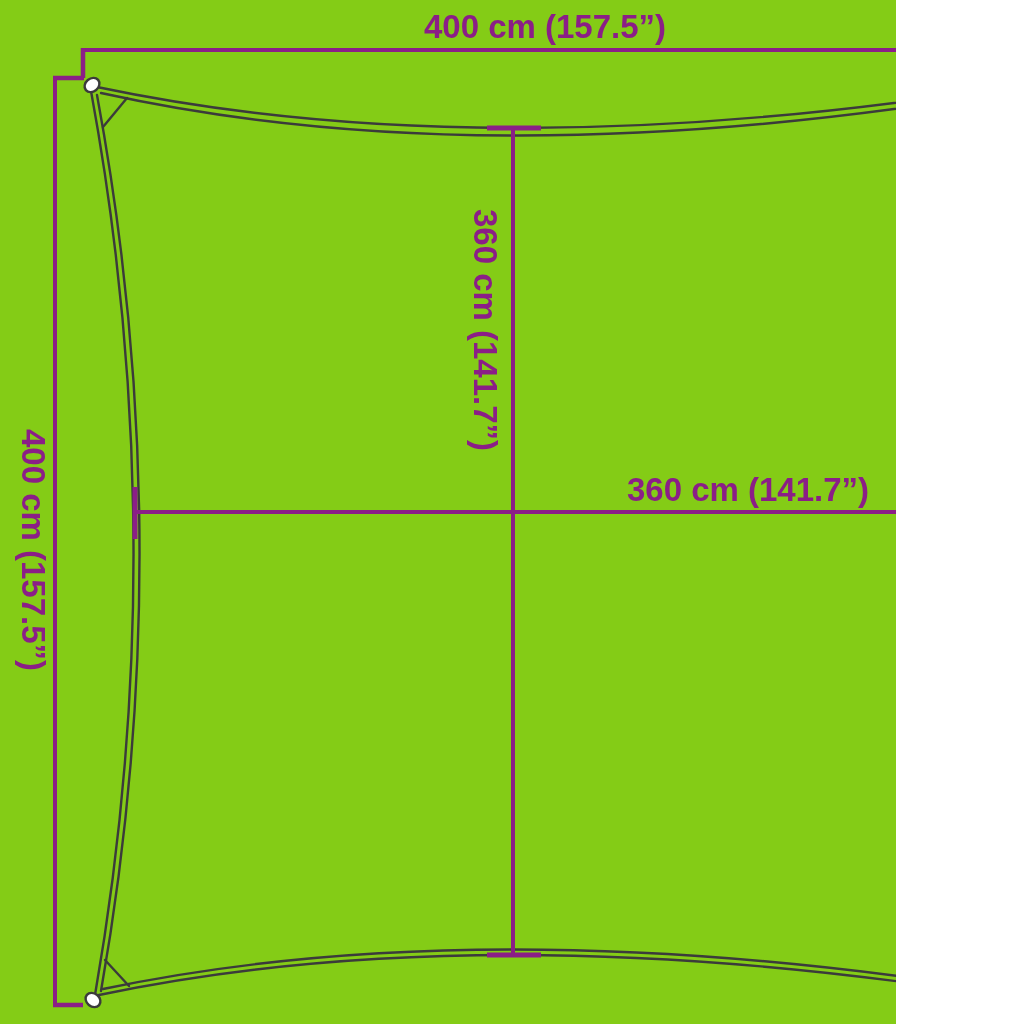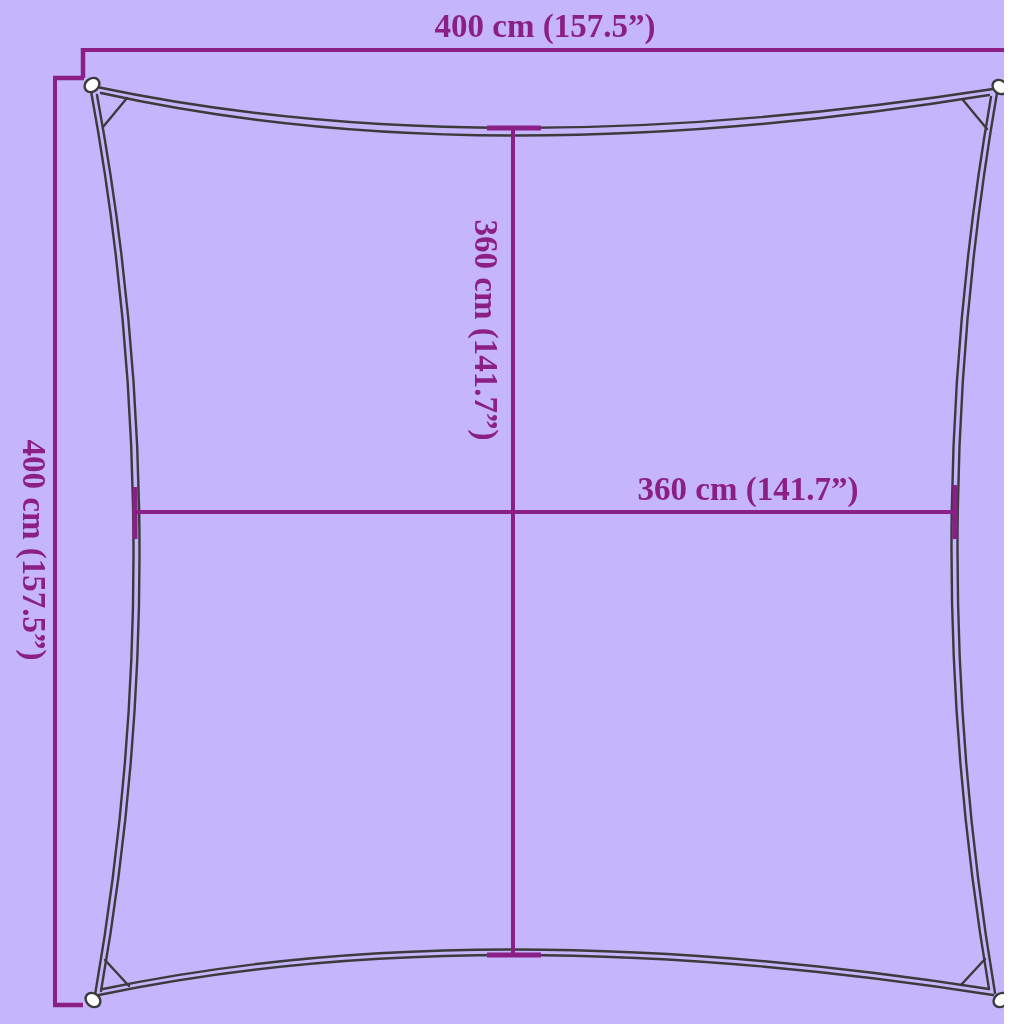--- a/index.html
+++ b/index.html
@@ -2,25 +2,25 @@
 <html><head>
 <meta charset="utf-8">
 <style>
   html, body {
     margin: 0;
     padding: 0;
     background: #ffffff;
   }
   .canvas {
     position: relative;
-    width: 1004px;
+    width: 896px;
     height: 1024px;
-    background: #c4b5fd;
+    background: #84cc16;
     overflow: hidden;
-    font-family: Liberation Serif, serif;
+    font-family: Liberation Sans, sans-serif;
   }
   .canvas svg {
     position: absolute;
     left: 0;
     top: 0;
   }
   .dim-label {
     position: absolute;
     color: #8B1E87;
     font-weight: 700;

